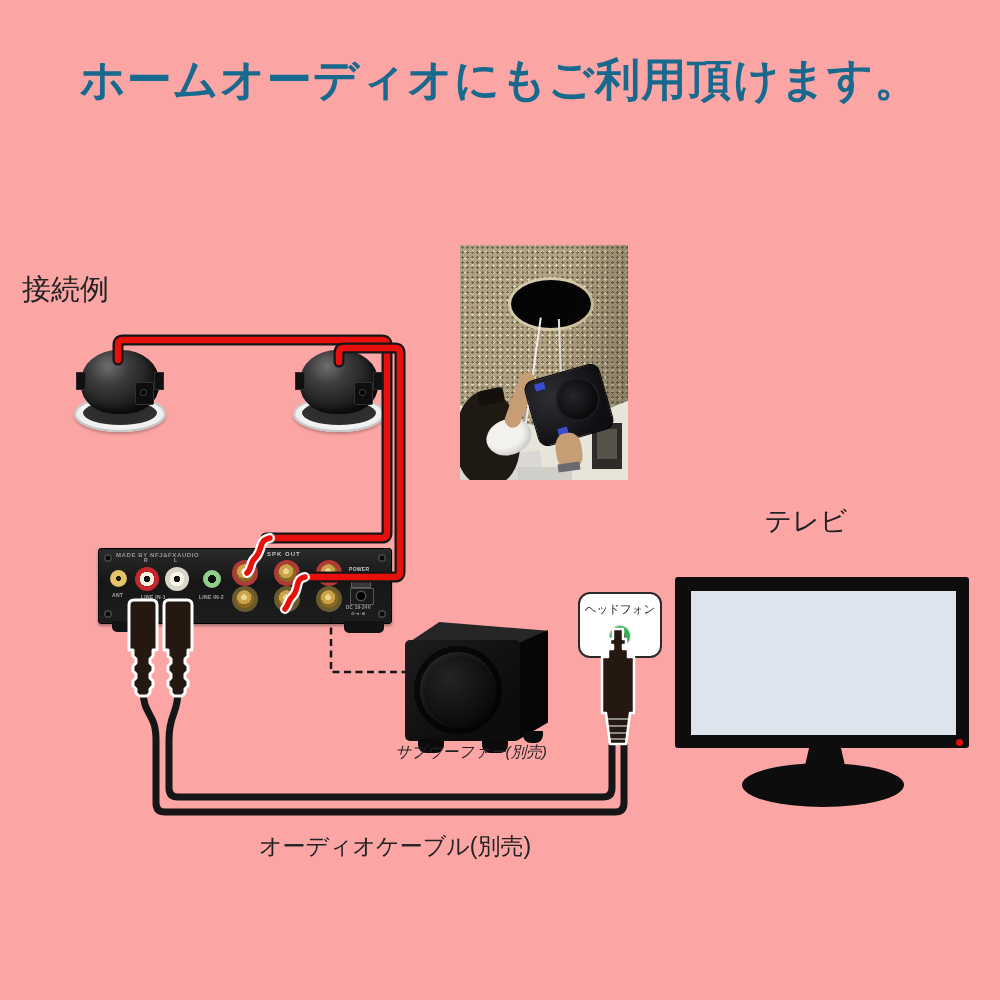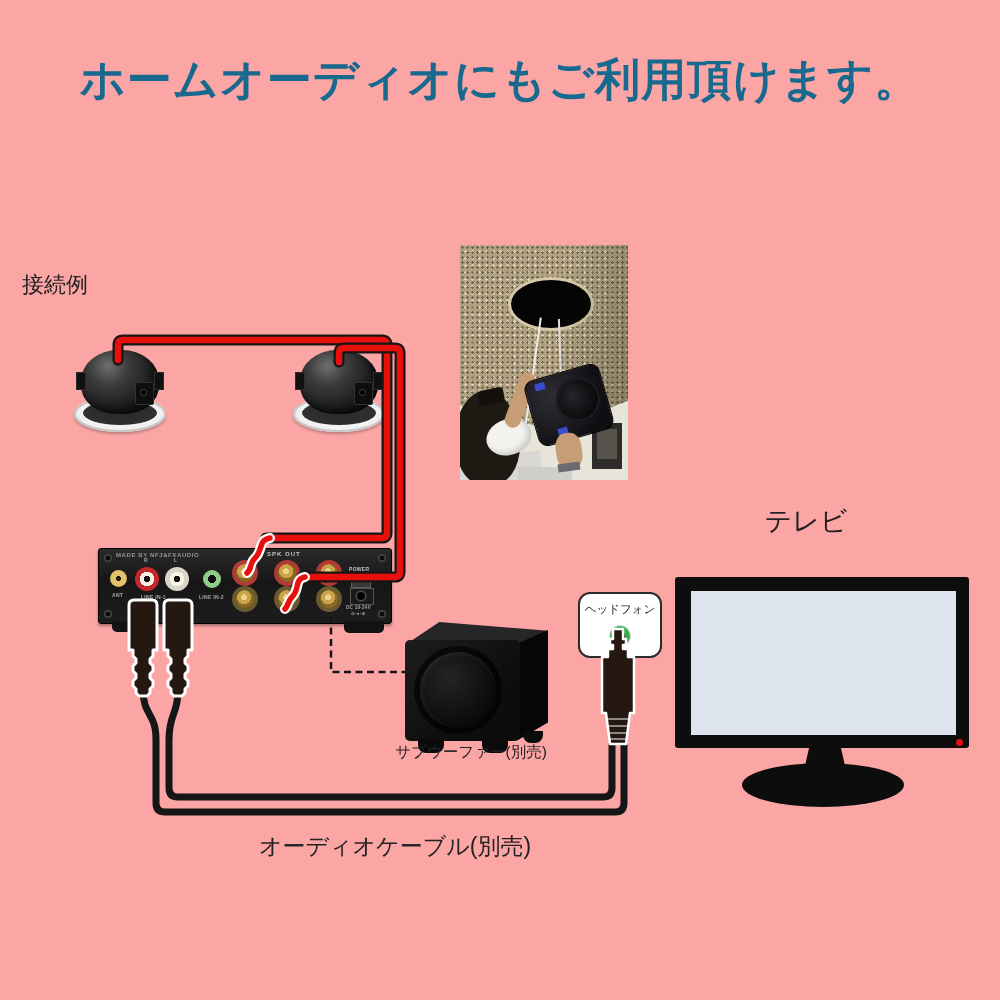--- a/index.html
+++ b/index.html
@@ -3,24 +3,24 @@
 <meta charset="utf-8">
 <style>
   html,body{margin:0;padding:0;background:#fff;}
   .stage{position:relative;width:1000px;height:1000px;background:#fca5a5;overflow:hidden;
          font-family:"Liberation Sans","DejaVu Sans",sans-serif;}
   .abs{position:absolute;}
 
   
   .title{left:0;top:50px;width:1000px;text-align:center;font-size:45px;font-weight:bold;
          color:#17698e;letter-spacing:1px;}
-  .lbl-setsuzoku{left:22px;top:270px;font-size:22px;color:#222;font-weight:500;}
+  .lbl-setsuzoku{left:22px;top:270px;font-size:29px;color:#222;font-weight:500;}
   .cap-ceiling{left:456px;top:478px;width:180px;text-align:center;font-size:24px;color:#222;}
   .lbl-tv{left:726px;top:503px;width:160px;text-align:center;font-size:27px;color:#222;}
-  .cap-sub{left:391px;top:742px;width:160px;text-align:center;font-size:15.5px;color:#222;}
+  .cap-sub{left:391px;top:742px;width:160px;text-align:center;font-size:15.5px;color:#222;font-style:italic;}
   .cap-cable{left:245px;top:831px;width:300px;text-align:center;font-size:23px;color:#222;}
 
   
   .speaker{width:92px;height:82px;}
   .sp-left{left:74px;top:350px;}  .sp-right{left:293px;top:350px;}
   .speaker .flange{position:absolute;left:0;bottom:0;width:92px;height:36px;border-radius:50%;
       background:radial-gradient(ellipse at 50% 40%,#bdbdbd 0%,#f4f4f4 55%,#dcdcdc 100%);
       box-shadow:inset 0 0 0 2px #c6c6c6,0 2px 3px rgba(0,0,0,.25);}
   .speaker .flange-inner{position:absolute;left:9px;bottom:7px;width:74px;height:24px;border-radius:50%;
       background:#191919;opacity:.9;}

